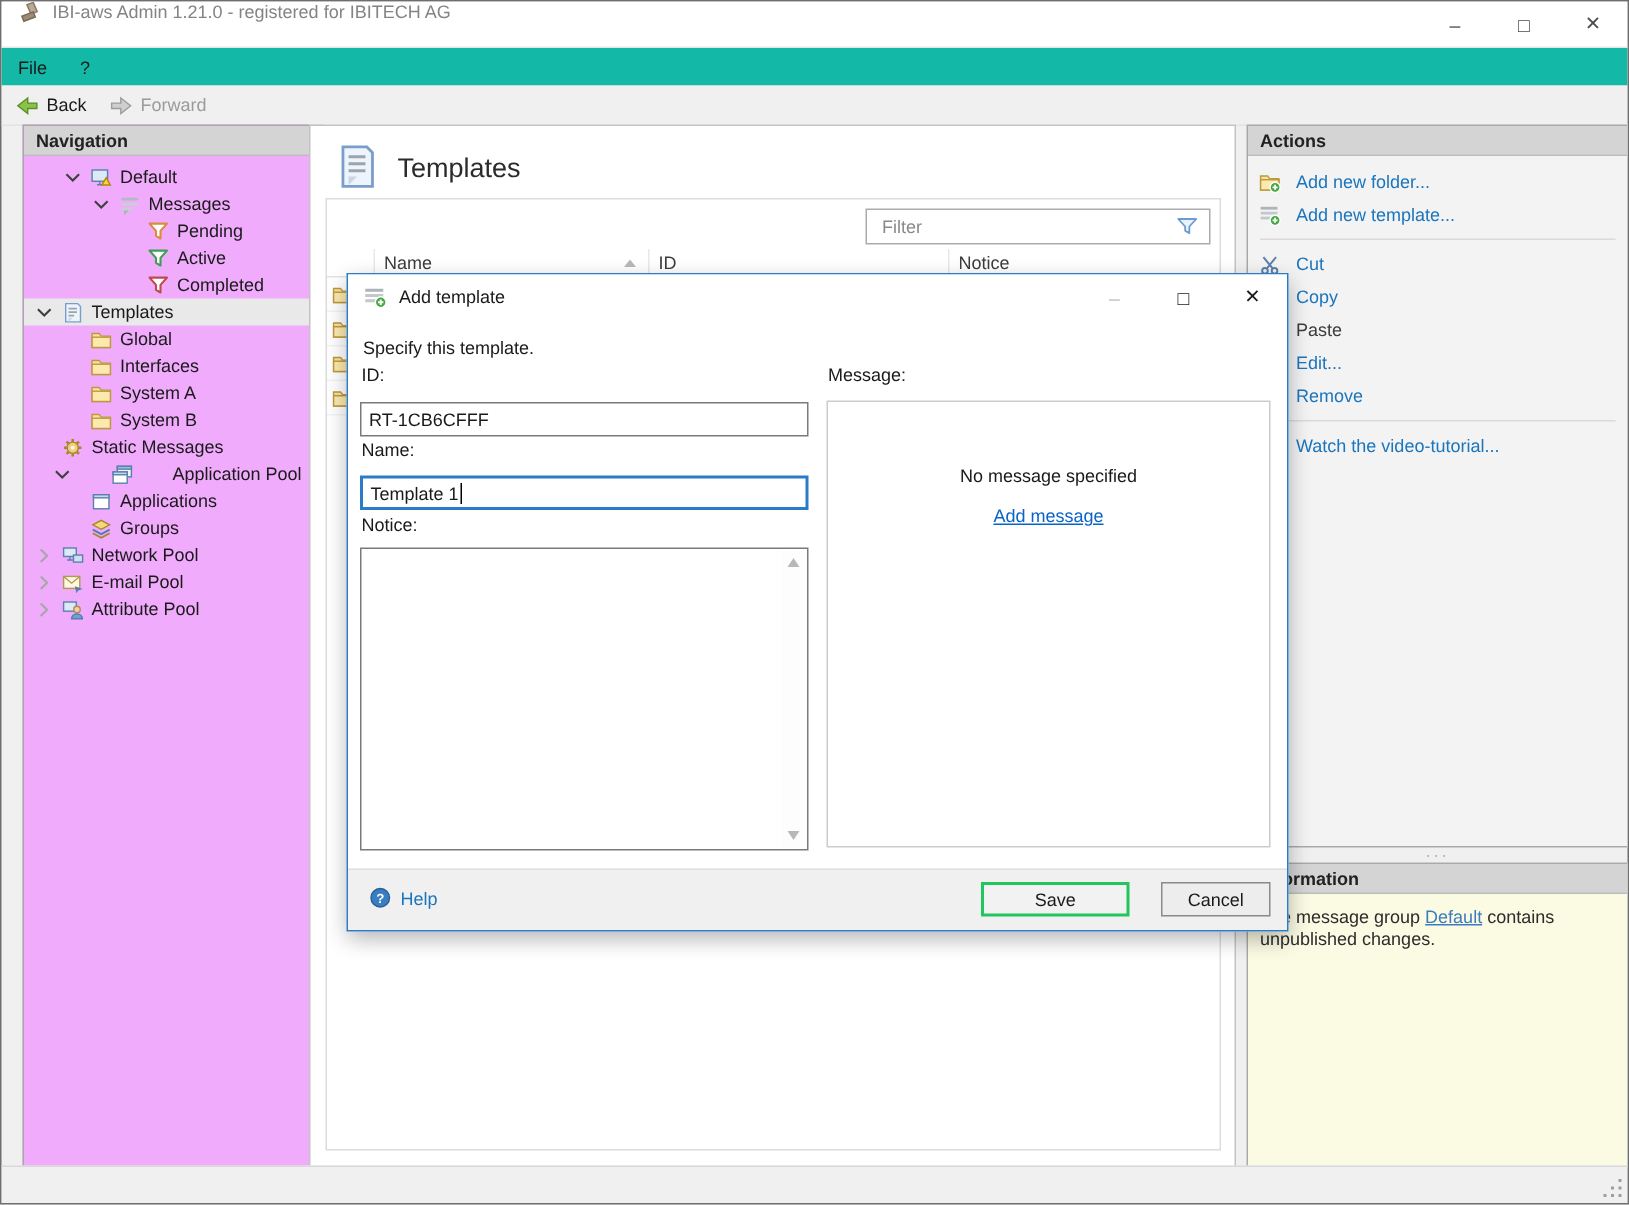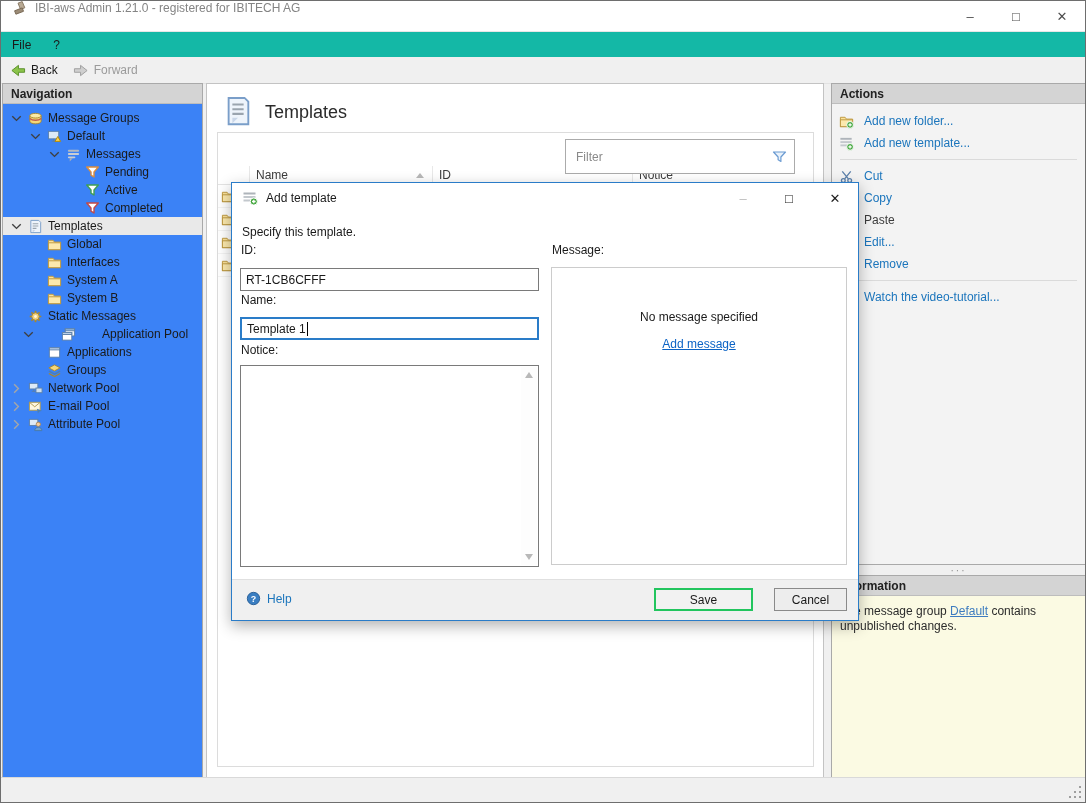--- a/index.html
+++ b/index.html
@@ -14,33 +14,33 @@
   .win-btn{width:46px;display:flex;align-items:center;justify-content:center;color:#4d4d4d;font-size:13px;}
   
   .menubar{position:absolute;left:0;top:31px;right:0;height:25px;background:#14b8a6;display:flex;align-items:center;}
   .menu-item{padding:4px 11px;}
   .toolbar{position:absolute;left:0;top:56px;right:0;height:26px;background:#f0f0f0;border-bottom:1px solid #e2e2e2;display:flex;align-items:center;}
   .tool-btn{display:flex;align-items:center;gap:5px;padding:2px 6px;margin-left:3px;}
   .tool-btn .lbl{color:#1a1a1a;}
   .tool-btn.disabled .lbl{color:#9b9b9b;}
   
   .panel-header{height:20px;background:#d4d4d4;border-bottom:1px solid #bdbdbd;font-weight:bold;color:#222;padding:3px 8px 0 8px;box-sizing:border-box;}
-  .nav-panel{position:absolute;left:1px;top:82px;width:201px;height:696px;background:#3b82f6;border:1px solid #a9a9a9;box-sizing:border-box;}
+  .nav-panel{position:absolute;left:14px;top:82px;width:201px;height:696px;background:#f0abfc;border:1px solid #a9a9a9;box-sizing:border-box;}
   .tree{padding-top:5px;}
   .tree-row{height:18px;display:flex;align-items:center;}
   .tree-row.selected{background:#e9e9e9;}
   .tw{width:19px;height:15px;flex:0 0 19px;display:flex;align-items:center;justify-content:center;}
   .tree-label{padding-left:3px;white-space:nowrap;}
   
   .main-panel{position:absolute;left:205px;top:82px;width:618px;height:696px;background:#fff;border:1px solid #c3c3c3;box-sizing:border-box;}
   .main-head{display:flex;align-items:center;padding:12px 0 10px 16px;}
   .main-head .ttl{font-size:18px;color:#2b2b2b;padding-left:12px;}
   .table-box{position:absolute;left:10px;top:48px;width:597px;height:635px;border:1px solid #dcdcdc;box-sizing:border-box;}
   .filter-row{height:33px;position:relative;}
-  .filter-box{position:absolute;right:18px;top:6px;width:230px;height:35px;border:1px solid #ababab;background:#fff;display:flex;align-items:center;box-sizing:border-box;}
+  .filter-box{position:absolute;right:6px;top:6px;width:230px;height:24px;border:1px solid #ababab;background:#fff;display:flex;align-items:center;box-sizing:border-box;}
   .filter-box .ph{color:#8a8a8a;padding-left:10px;flex:1;}
   .filter-box .fic{margin-right:6px;}
   .thead{display:flex;height:18px;border-bottom:1px solid #e3e3e3;color:#3c3c3c;}
   .th{padding:2px 6px;box-sizing:border-box;border-right:1px solid #e8e8e8;display:flex;align-items:center;}
   .th.c-icon{width:32px;}
   .th.c-name{width:183px;justify-content:space-between;}
   .th.c-id{width:200px;}
   .th.c-notice{flex:1;border-right:none;}
   .sortmark{width:0;height:0;border-left:4px solid transparent;border-right:4px solid transparent;border-bottom:5px solid #b8b8b8;margin-right:2px;}
   .trow{height:22px;display:flex;align-items:center;border-bottom:1px solid #f3f3f3;}
@@ -127,35 +127,20 @@
             <path d="M7.5 2.5L14.5 8l-7 5.5V9.9H1V6.1h6.5z" fill="#cfcfcf" stroke="#9d9d9d"></path>
           </svg>
         </span>
       <span class="lbl">Forward</span>
     </span>
   </div>
 
   <div class="nav-panel">
     <div class="panel-header">Navigation</div>
     <div class="tree" id="nav-tree">
-        <div class="tree-row" style="padding-left: 4px;">
-          <span class="tw">
-            <svg width="15" height="15" viewBox="0 0 16 16">
-              <path d="M3.5 5.5L8 10l4.5-4.5" fill="none" stroke="#3f3f3f" stroke-width="1.5"></path>
-            </svg>
-          </span>
-          <span class="tw">
-            <svg width="15" height="15" viewBox="0 0 16 16">
-              <path d="M2 5v6c0 1.5 2.7 2.7 6 2.7s6-1.2 6-2.7V5" fill="#f6d878" stroke="#a8862e"></path>
-              <path d="M2 8c1.2 1.2 3.4 1.9 6 1.9S12.8 9.2 14 8" stroke="#c25b4a" fill="none" stroke-width="1.6"></path>
-              <ellipse cx="8" cy="5" rx="6" ry="2.5" fill="#fbe9a6" stroke="#a8862e"></ellipse>
-            </svg>
-          </span>
-          <span class="tree-label">Message Groups</span>
-        </div>
         <div class="tree-row" style="padding-left: 23px;">
           <span class="tw">
             <svg width="15" height="15" viewBox="0 0 16 16">
               <path d="M3.5 5.5L8 10l4.5-4.5" fill="none" stroke="#3f3f3f" stroke-width="1.5"></path>
             </svg>
           </span>
           <span class="tw">
             <svg width="15" height="15" viewBox="0 0 16 16">
               <rect x="1.5" y="2.5" width="11" height="8" fill="#dce9f7" stroke="#5b80ab"></rect>
               <path d="M5 13h4M7 10.5V13" stroke="#5b80ab"></path>

